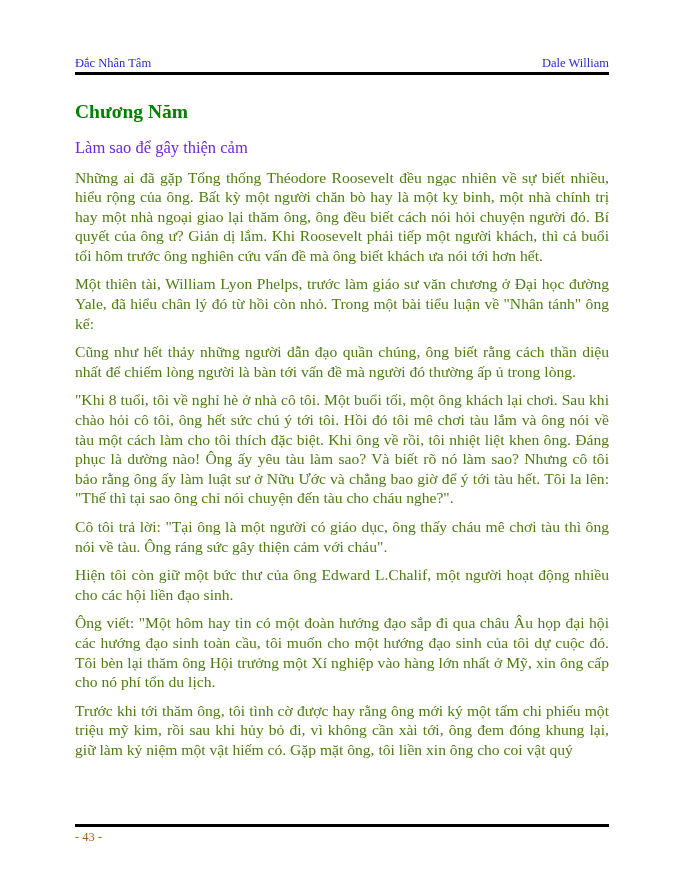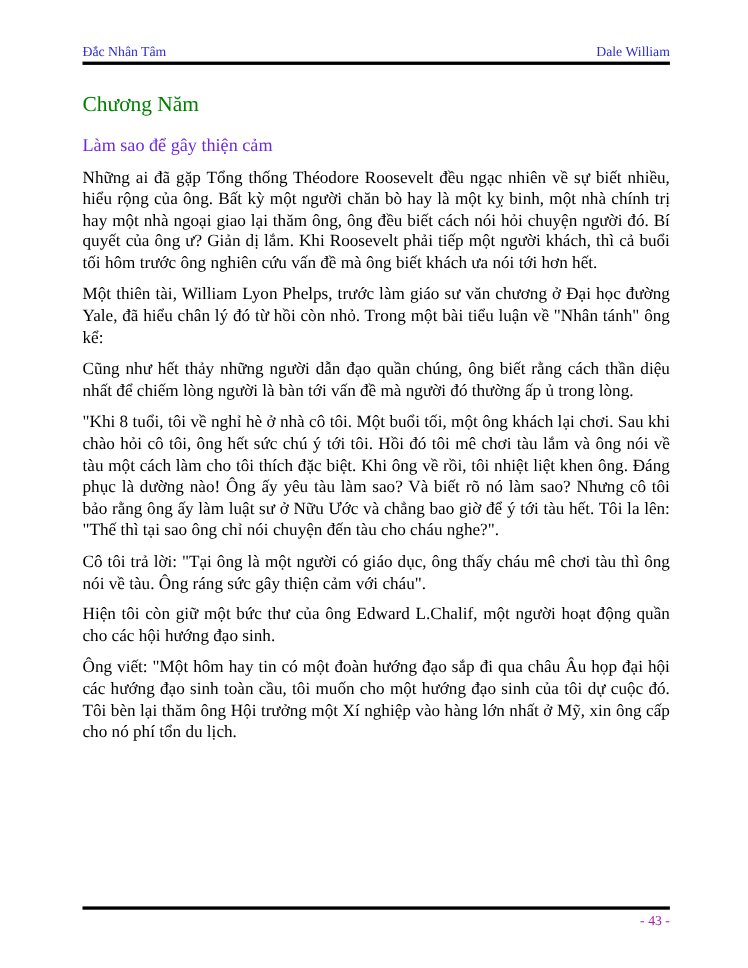--- a/index.html
+++ b/index.html
@@ -17,68 +17,68 @@
   .content {
     position: absolute;
     left: 75px;
     top: 0;
     width: 534px;
   }
   .running-header {
     display: flex;
     justify-content: space-between;
     align-items: flex-end;
-    padding-top: 40px;
+    padding-top: 56px;
     font-size: 12.5px;
     line-height: 14px;
   }
   .running-header .hdr-text { color: #2b2bd0; }
   .header-rule {
     height: 2.5px;
     background: #000000;
     margin-top: 2px;
   }
   .chapter-title {
     margin-top: 25px;
     font-size: 19.5px;
-    font-weight: normal;
+    font-weight: bold;
     color: #008000;
     line-height: 24px;
   }
   .chapter-subtitle {
     margin-top: 13px;
     font-size: 16.5px;
     font-weight: normal;
     color: #6d28d9;
     line-height: 22px;
   }
   .body-text {
     margin-top: 9px;
   }
   .body-text p {
     font-size: 15.6px;
     line-height: 19.6px;
-    color: #000000;
+    color: #4d7c0f;
     text-align: justify;
     margin-bottom: 9px;
   }
   .page-footer {
     position: absolute;
     left: 75px;
     width: 534px;
     top: 824px;
   }
   .footer-rule {
     height: 2.5px;
     background: #000000;
   }
   .page-number {
-    text-align: right;
+    text-align: left;
     font-size: 12.5px;
-    color: #a21caf;
+    color: #a16207;
     margin-top: 3px;
   }
 </style>
 </head>
 <body>
 
 <div class="page">
   <div class="content">
 
     <div class="running-header">
@@ -89,22 +89,23 @@
 
     <h1 class="chapter-title">Chương Năm</h1>
     <h2 class="chapter-subtitle">Làm sao để gây thiện cảm</h2>
 
     <div class="body-text">
       <p>Những ai đã gặp Tổng thống Théodore Roosevelt đều ngạc nhiên về sự biết nhiều, hiểu rộng của ông. Bất kỳ một người chăn bò hay là một kỵ binh, một nhà chính trị hay một nhà ngoại giao lại thăm ông, ông đều biết cách nói hỏi chuyện người đó. Bí quyết của ông ư? Giản dị lắm. Khi Roosevelt phải tiếp một người khách, thì cả buổi tối hôm trước ông nghiên cứu vấn đề mà ông biết khách ưa nói tới hơn hết.</p>
       <p>Một thiên tài, William Lyon Phelps, trước làm giáo sư văn chương ở Đại học đường Yale, đã hiểu chân lý đó từ hồi còn nhỏ. Trong một bài tiểu luận về "Nhân tánh" ông kể:</p>
       <p>Cũng như hết thảy những người dẫn đạo quần chúng, ông biết rằng cách thần diệu nhất để chiếm lòng người là bàn tới vấn đề mà người đó thường ấp ủ trong lòng.</p>
       <p>"Khi 8 tuổi, tôi về nghỉ hè ở nhà cô tôi. Một buổi tối, một ông khách lại chơi. Sau khi chào hỏi cô tôi, ông hết sức chú ý tới tôi. Hồi đó tôi mê chơi tàu lắm và ông nói về tàu một cách làm cho tôi thích đặc biệt. Khi ông về rồi, tôi nhiệt liệt khen ông. Đáng phục là dường nào! Ông ấy yêu tàu làm sao? Và biết rõ nó làm sao? Nhưng cô tôi bảo rằng ông ấy làm luật sư ở Nữu Ước và chẳng bao giờ để ý tới tàu hết. Tôi la lên: "Thế thì tại sao ông chỉ nói chuyện đến tàu cho cháu nghe?".</p>
       <p>Cô tôi trả lời: "Tại ông là một người có giáo dục, ông thấy cháu mê chơi tàu thì ông nói về tàu. Ông ráng sức gây thiện cảm với cháu".</p>
-      <p>Hiện tôi còn giữ một bức thư của ông Edward L.Chalif, một người hoạt động quần cho các hội hướng đạo sinh.</p>
+      <p>Hiện tôi còn giữ một bức thư của ông Edward L.Chalif, một người hoạt động nhiều cho các hội liền đạo sinh.</p>
       <p>Ông viết: "Một hôm hay tin có một đoàn hướng đạo sắp đi qua châu Âu họp đại hội các hướng đạo sinh toàn cầu, tôi muốn cho một hướng đạo sinh của tôi dự cuộc đó. Tôi bèn lại thăm ông Hội trưởng một Xí nghiệp vào hàng lớn nhất ở Mỹ, xin ông cấp cho nó phí tổn du lịch.</p>
+      <p>Trước khi tới thăm ông, tôi tình cờ được hay rằng ông mới ký một tấm chi phiếu một triệu mỹ kim, rồi sau khi hủy bỏ đi, vì không cần xài tới, ông đem đóng khung lại, giữ làm kỷ niệm một vật hiếm có. Gặp mặt ông, tôi liền xin ông cho coi vật quý</p>
     </div>
   </div>
 
   <div class="page-footer">
     <div class="footer-rule"></div>
     <div class="page-number">- 43 -</div>
   </div>
 </div>
 
 </body></html>

